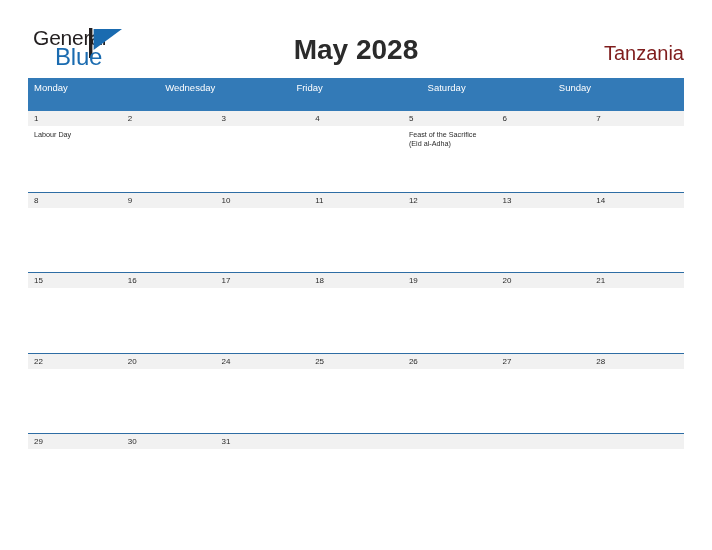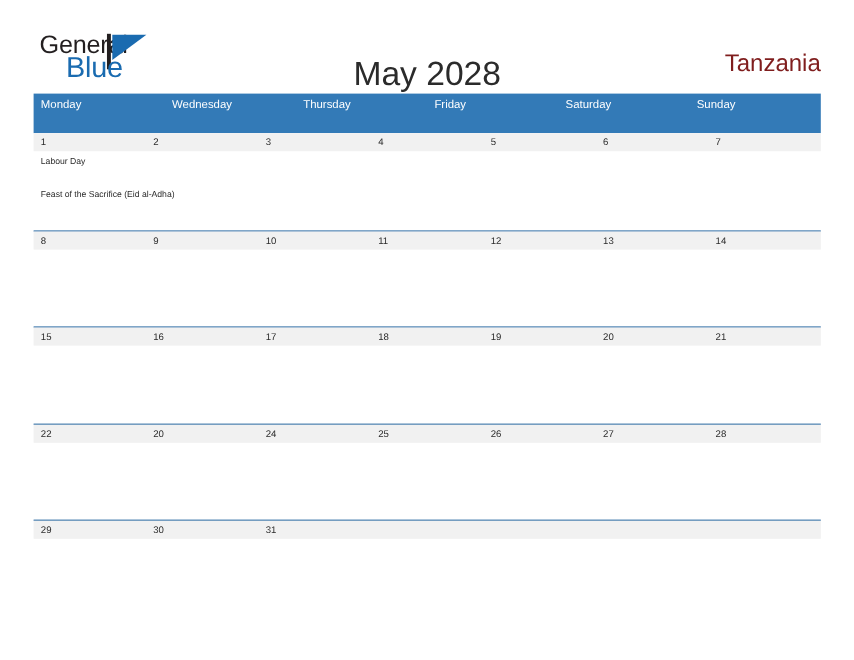--- a/index.html
+++ b/index.html
@@ -60,22 +60,22 @@
 
   .cal-title {
     position: absolute;
     left: 0;
     right: 0;
     top: 30px;
     text-align: center;
     font-size: 28px;
     color: #2b2b2b;
     line-height: 32px;
-    font-weight: normal;
-    margin: 16px;
+    font-weight: bold;
+    margin: 4px;
   }
   .country {
     position: absolute;
     right: 28px;
     top: 45px;
     font-size: 20px;
     color: #7f1d1d;
     line-height: 16px;
   }
 
@@ -112,21 +112,20 @@
     border-top: none;
   }
   .date-band {
     display: flex;
     height: 15px;
     background: #f1f1f1;
   }
   .cells {
     display: flex;
     height: 50px;
-    flex-direction: column;
   }
   .date-cell {
     flex: 1 1 0;
     font-size: 8px;
     color: #2b2b2b;
     line-height: 15px;
     padding-left: 6px;
     box-sizing: border-box;
   }
   .event-cell {
@@ -161,21 +160,20 @@
 
     <h1 class="cal-title">May 2028</h1>
 
     <div class="country">Tanzania</div>
   </div>
 
   <div class="calendar">
     <div class="weekday-row" id="weekday-row">
         <div class="weekday">Monday</div>
         <div class="weekday">Wednesday</div>
-        <div class="weekday">Thursday</div>
         <div class="weekday">Friday</div>
         <div class="weekday">Saturday</div>
         <div class="weekday">Sunday</div>
       </div>
     <div id="weeks-container">
         <div class="week-row">
           <div class="date-band">
             <div class="date-cell">1</div>
             <div class="date-cell">2</div>
             <div class="date-cell">3</div>

